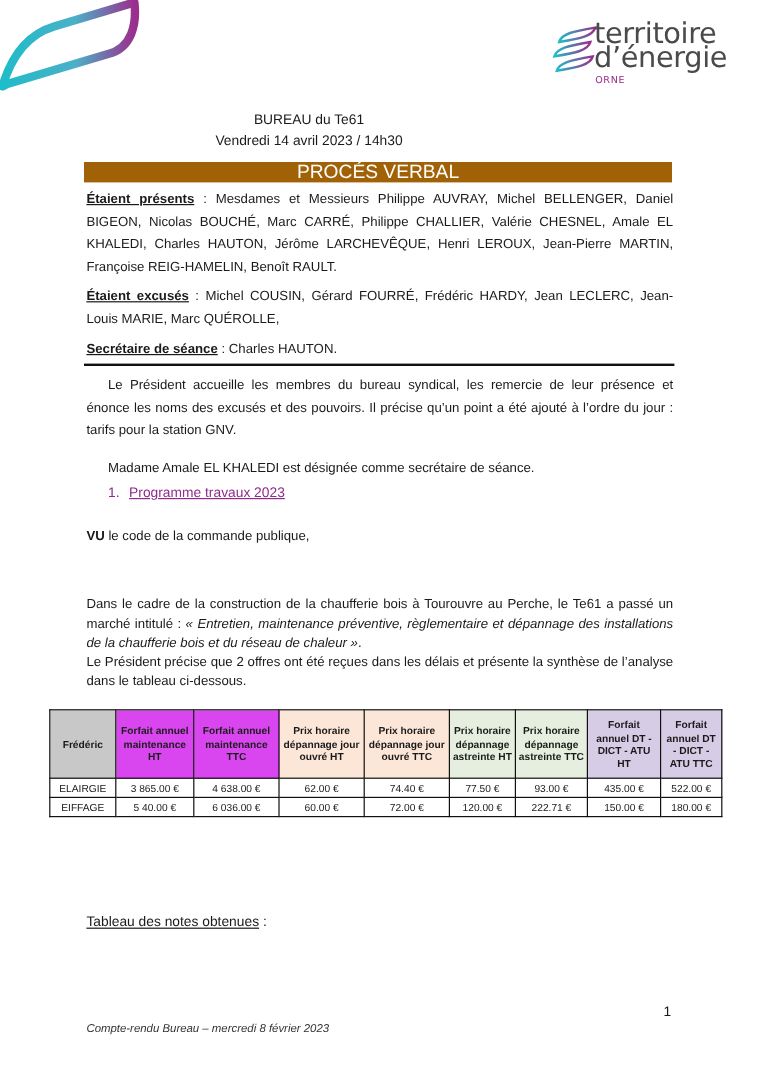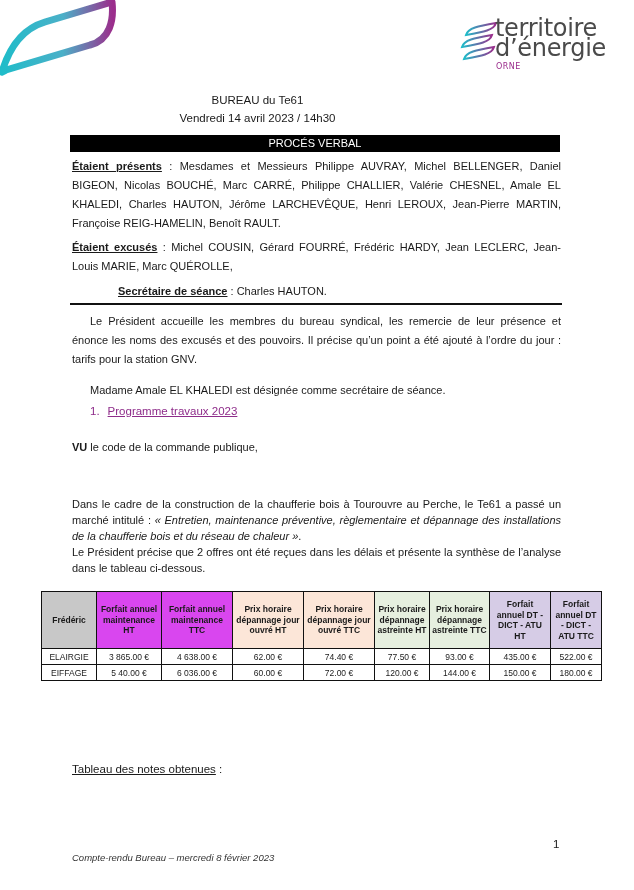--- a/index.html
+++ b/index.html
@@ -6,22 +6,22 @@
   body { width:634px; height:890px; position:relative; overflow:hidden;
          font-family:"Liberation Sans", sans-serif; color:#1a1a1a; }
   .page { position:absolute; inset:0; }
   .deco { position:absolute; left:0; top:0; }
   .logo { position:absolute; left:458px; top:18px; width:150px; height:58px; }
   .logo-text { position:absolute; left:495px; top:18px; font-family:"DejaVu Sans", sans-serif;
                color:#4a4a4a; font-size:24px; line-height:20px; letter-spacing:-0.3px; }
   .logo-orne { position:absolute; left:496px; top:62px; font-family:"DejaVu Sans", sans-serif;
                color:#9b2e8c; font-size:8px; letter-spacing:0.5px; }
   .ctr { position:absolute; left:0; width:515px; text-align:center; font-size:11.5px; }
-  .banner { position:absolute; left:70px; top:135px; width:490px; height:17px; background:#000000;
-            color:#fff; font-size:11px; text-align:center; line-height:17px; }
+  .banner { position:absolute; left:70px; top:135px; width:490px; height:17px; background:#a16207;
+            color:#fff; font-size:16px; text-align:center; line-height:17px; }
   .para { position:absolute; left:72px; width:489px; font-size:11px; line-height:19px; text-align:justify; }
   .u { text-decoration:underline; font-weight:bold; }
   .rule { position:absolute; left:70px; top:303px; width:492px; height:2px; background:#111; }
   .indent { text-indent:18px; }
   .item { position:absolute; left:90px; top:405px; font-size:11.5px; color:#8e2c8a; }
   .item .lbl { text-decoration:underline; margin-left:8px; }
   .tight { line-height:16px; }
   table.offers { position:absolute; left:41px; top:591px; border-collapse:collapse;
                  font-size:8.5px; }
   table.offers th, table.offers td { border:1px solid #111; text-align:center; padding:0 2px; }
@@ -73,21 +73,21 @@
   <div class="banner">PROCÉS VERBAL</div>
 
   <div class="para" style="top:157px;">
     <span class="u">Étaient présents</span><span> : Mesdames et Messieurs Philippe AUVRAY, Michel BELLENGER, Daniel BIGEON, Nicolas BOUCHÉ, Marc CARRÉ, Philippe CHALLIER, Valérie CHESNEL, Amale EL KHALEDI, Charles HAUTON, Jérôme LARCHEVÊQUE, Henri LEROUX, Jean-Pierre MARTIN, Françoise REIG-HAMELIN, Benoît RAULT.</span>
   </div>
 
   <div class="para" style="top:238px;">
     <span class="u">Étaient excusés</span><span> : Michel COUSIN, Gérard FOURRÉ, Frédéric HARDY, Jean LECLERC, Jean-Louis MARIE, Marc QUÉROLLE,</span>
   </div>
 
-  <div class="para" style="top:282px;margin-left:46px;">
+  <div class="para" style="top:282px;">
     <span class="u">Secrétaire de séance</span><span> : Charles HAUTON.</span>
   </div>
   <div class="rule"></div>
 
   <div class="para indent" style="top:312px;">Le Président accueille les membres du bureau syndical, les remercie de leur présence et énonce les noms des excusés et des pouvoirs. Il précise qu’un point a été ajouté à l’ordre du jour : tarifs pour la station GNV.</div>
   <div class="para indent" style="top:381px;">Madame Amale EL KHALEDI est désignée comme secrétaire de séance.</div>
 
   <div class="item">
     <span>1.</span><span class="lbl">Programme travaux 2023</span>
   </div>
@@ -127,21 +127,21 @@
         <td>435.00 €</td>
         <td>522.00 €</td>
       </tr>
       <tr>
         <td>EIFFAGE</td>
         <td>5 40.00 €</td>
         <td>6 036.00 €</td>
         <td>60.00 €</td>
         <td>72.00 €</td>
         <td>120.00 €</td>
-        <td>144.00 €</td>
+        <td>222.71 €</td>
         <td>150.00 €</td>
         <td>180.00 €</td>
       </tr>
     </tbody>
   </table>
 
   <div class="notes">
     <span class="u" style="font-weight:normal;">Tableau des notes obtenues</span><span> :</span>
   </div>
 

